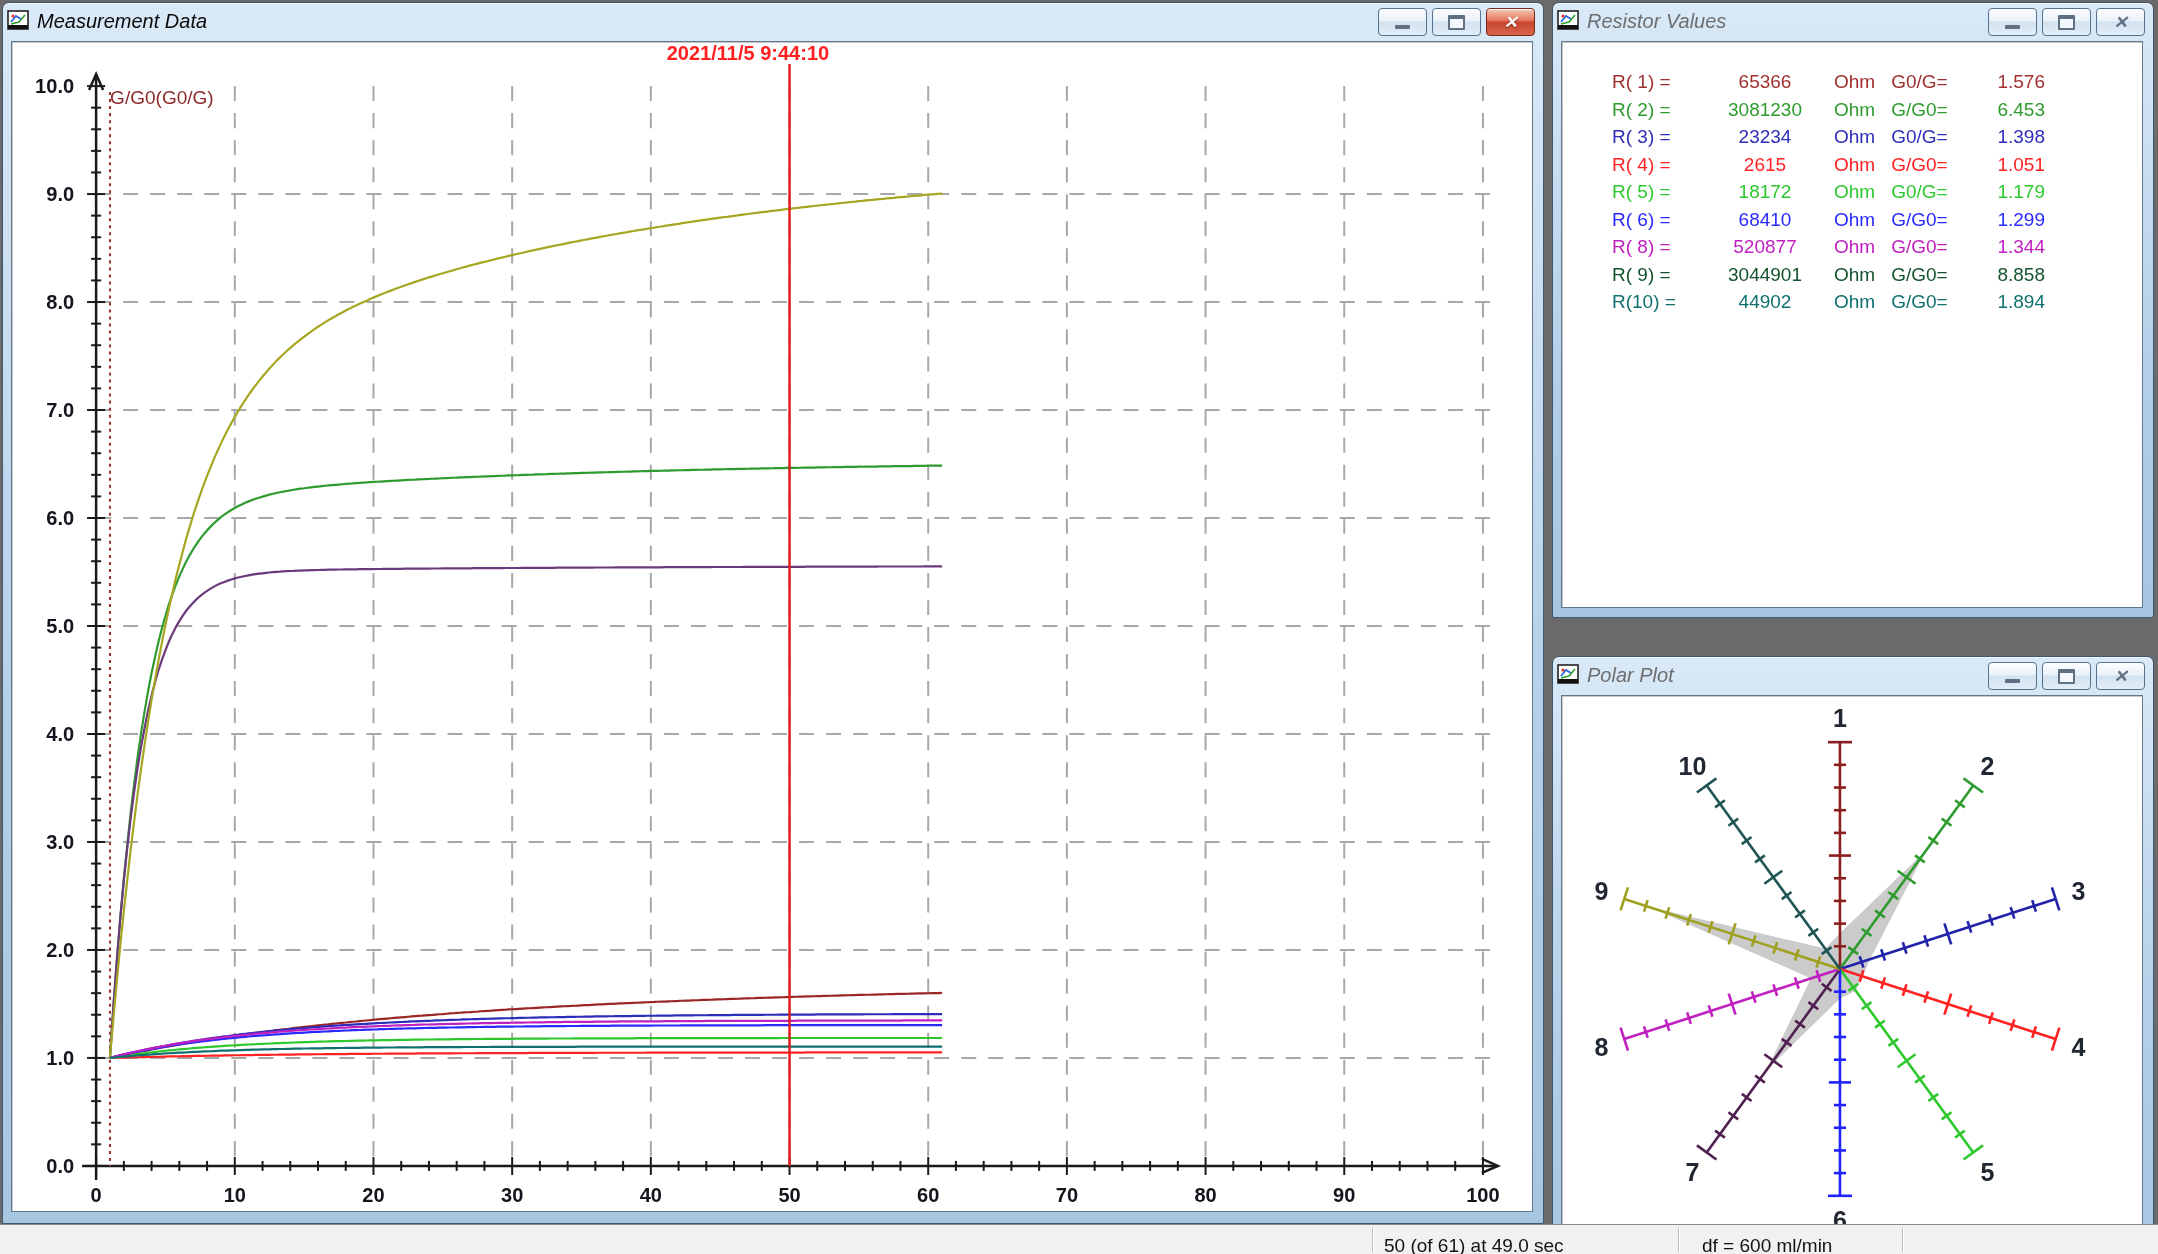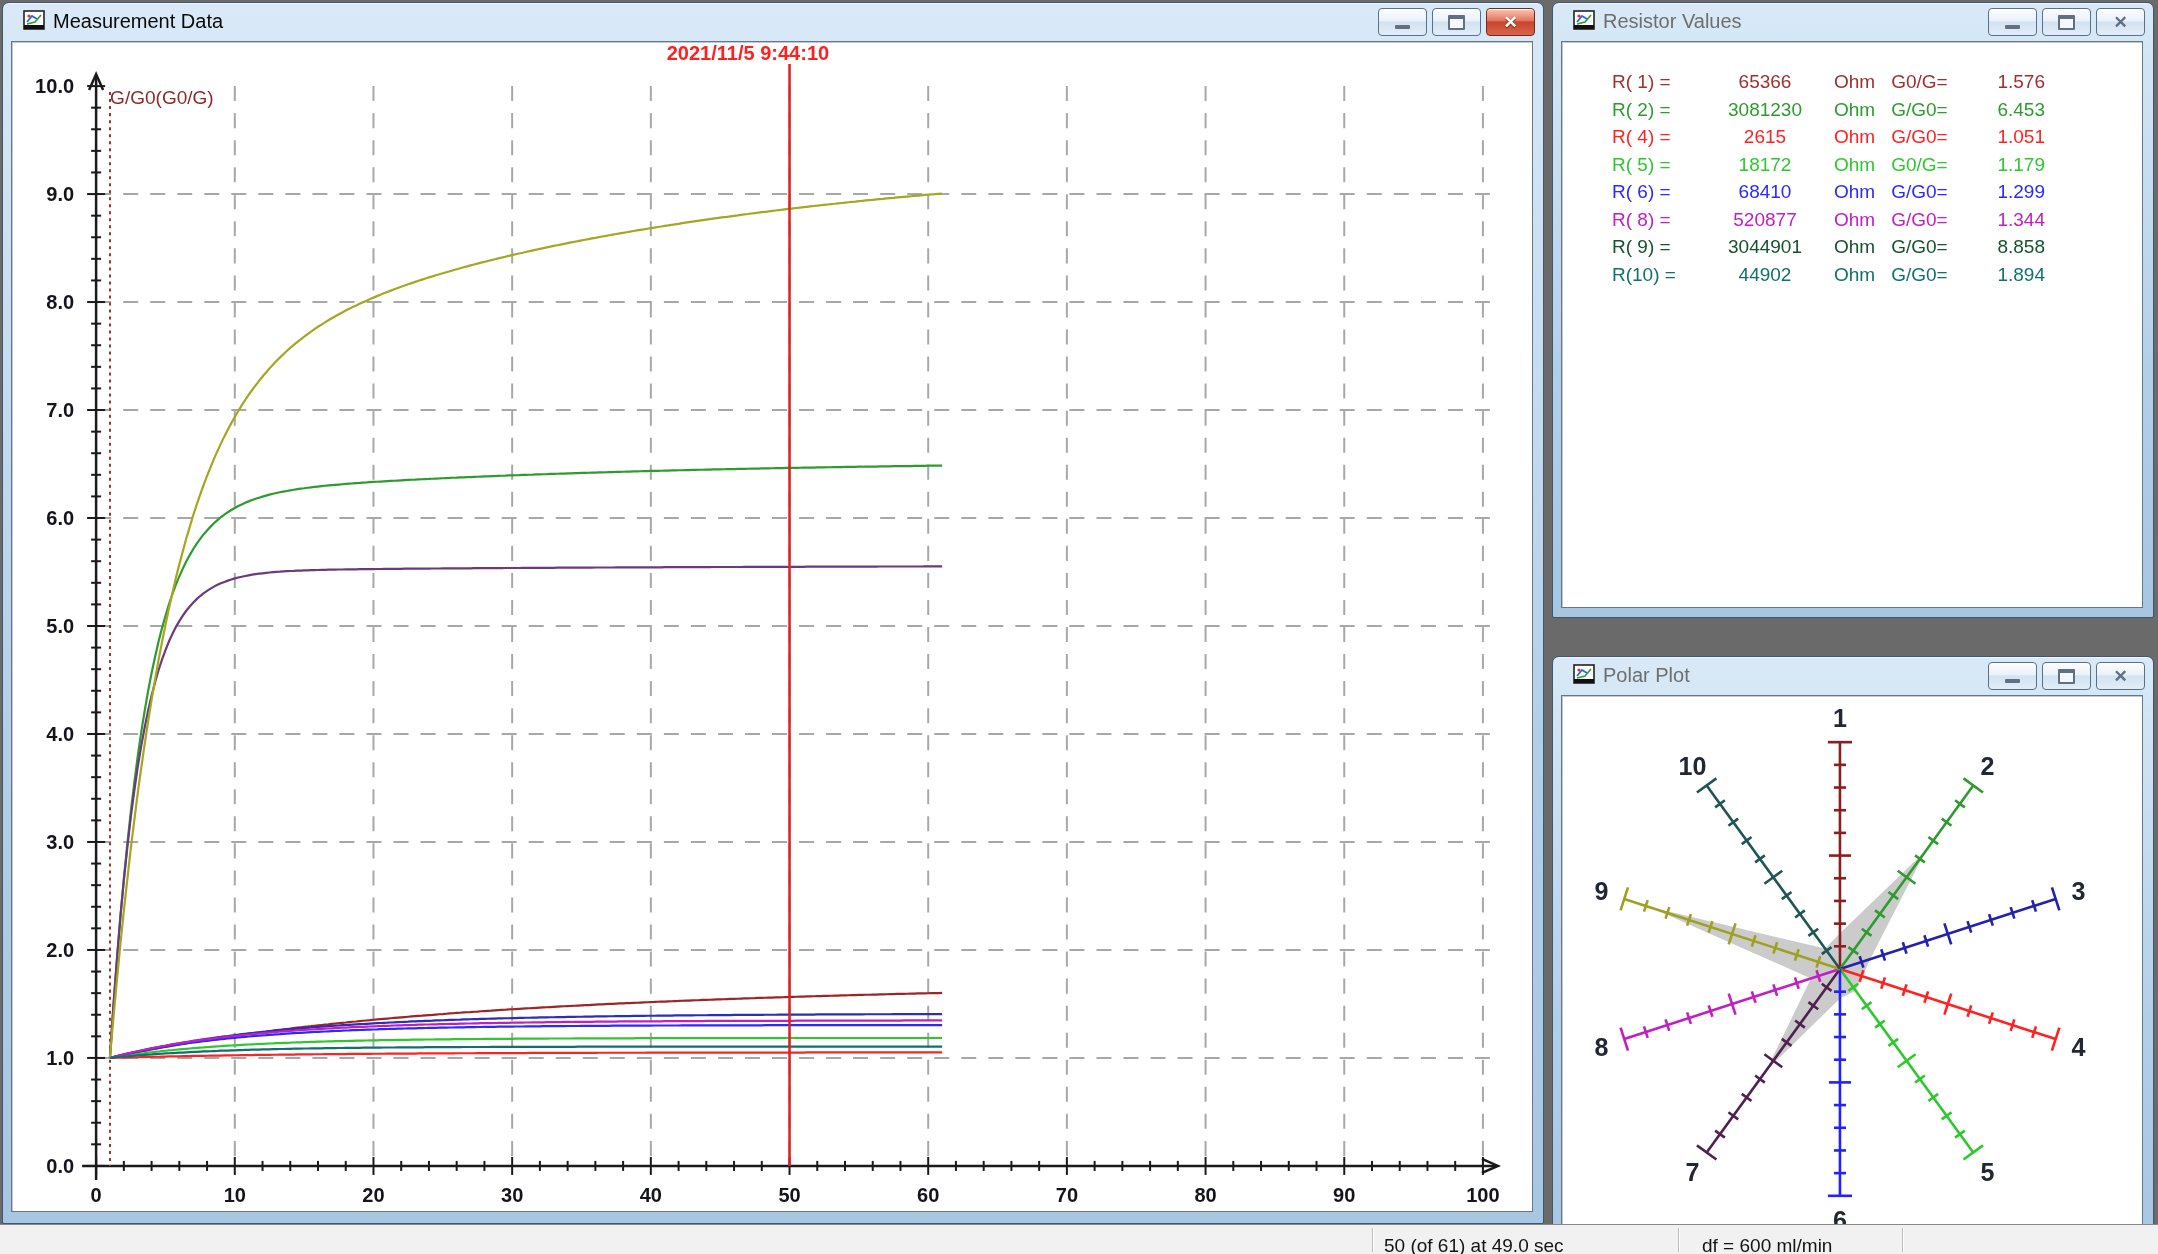--- a/index.html
+++ b/index.html
@@ -12,21 +12,21 @@
   .win{
     position:absolute;
     border:1px solid #3f586f;
     border-radius:7px 7px 2px 2px;
     background:linear-gradient(180deg,#d9e9f7,#b3cfe8 60%,#a7c6e2);
     box-shadow:inset 0 1px 0 rgba(255,255,255,.6);
   }
   .titlebar{
     position:absolute;left:0;top:0;right:0;height:36px;
     display:flex;align-items:center;
-    padding-left:20px;border-radius:6px 6px 0 0;
+    padding-left:4px;border-radius:6px 6px 0 0;font-style:italic;
   }
   .titlebar .title{font-size:20px;margin-left:8px;color:#0a0a0a;}
   .win.inactive .titlebar .title{color:#6e6e6e;}
   .winbtns{position:absolute;right:8px;top:5px;display:flex;gap:5px;}
   .wbtn{
     width:47px;height:26px;border:1px solid #56718c;border-radius:4px;
     background:linear-gradient(180deg,#fdfeff,#e9f1f9 45%,#d3e2f0 50%,#e2edf8);
     display:flex;align-items:center;justify-content:center;
     box-shadow:inset 0 1px 0 #ffffff;
     cursor:default;
@@ -279,20 +279,21 @@
         </div>
       <div class="wbtn">
           <span class="g-close-x inactive">✕</span>
         </div>
     </div>
   </div>
   <div class="client">
     <div id="resistor-rows">
         <div class="r-row" style="color: rgb(160, 48, 48);"><span class="r-label">R( 1) =</span><span class="r-ohm">65366</span><span class="r-unit">Ohm</span><span class="r-ratio-label">G0/G=</span><span class="r-ratio">1.576</span></div>
         <div class="r-row" style="color: rgb(46, 155, 46);"><span class="r-label">R( 2) =</span><span class="r-ohm">3081230</span><span class="r-unit">Ohm</span><span class="r-ratio-label">G/G0=</span><span class="r-ratio">6.453</span></div>
+        <div class="r-row" style="color: rgb(45, 45, 187);"><span class="r-label">R( 3) =</span><span class="r-ohm">23234</span><span class="r-unit">Ohm</span><span class="r-ratio-label">G0/G=</span><span class="r-ratio">1.398</span></div>
         <div class="r-row" style="color: rgb(255, 34, 34);"><span class="r-label">R( 4) =</span><span class="r-ohm">2615</span><span class="r-unit">Ohm</span><span class="r-ratio-label">G/G0=</span><span class="r-ratio">1.051</span></div>
         <div class="r-row" style="color: rgb(46, 200, 46);"><span class="r-label">R( 5) =</span><span class="r-ohm">18172</span><span class="r-unit">Ohm</span><span class="r-ratio-label">G0/G=</span><span class="r-ratio">1.179</span></div>
         <div class="r-row" style="color: rgb(42, 42, 255);"><span class="r-label">R( 6) =</span><span class="r-ohm">68410</span><span class="r-unit">Ohm</span><span class="r-ratio-label">G/G0=</span><span class="r-ratio">1.299</span></div>
         <div class="r-row" style="color: rgb(192, 32, 192);"><span class="r-label">R( 8) =</span><span class="r-ohm">520877</span><span class="r-unit">Ohm</span><span class="r-ratio-label">G/G0=</span><span class="r-ratio">1.344</span></div>
         <div class="r-row" style="color: #14532d;"><span class="r-label">R( 9) =</span><span class="r-ohm">3044901</span><span class="r-unit">Ohm</span><span class="r-ratio-label">G/G0=</span><span class="r-ratio">8.858</span></div>
         <div class="r-row" style="color: rgb(16, 112, 112);"><span class="r-label">R(10) =</span><span class="r-ohm">44902</span><span class="r-unit">Ohm</span><span class="r-ratio-label">G/G0=</span><span class="r-ratio">1.894</span></div>
       </div>
   </div>
 </div>
 

